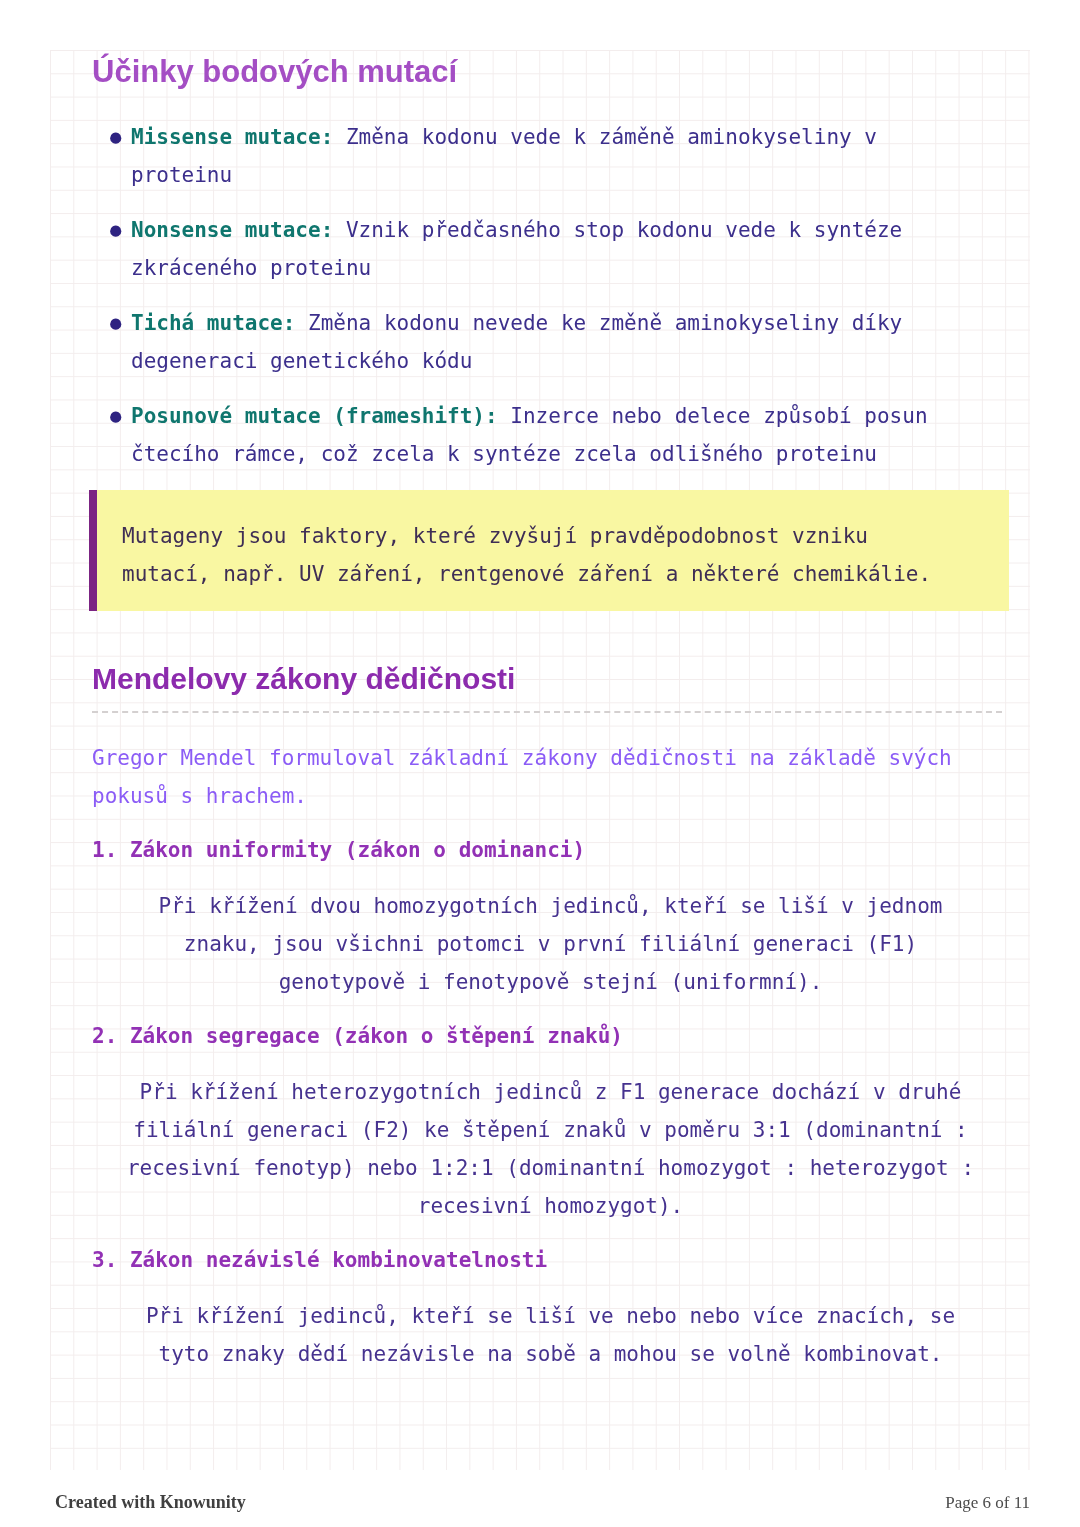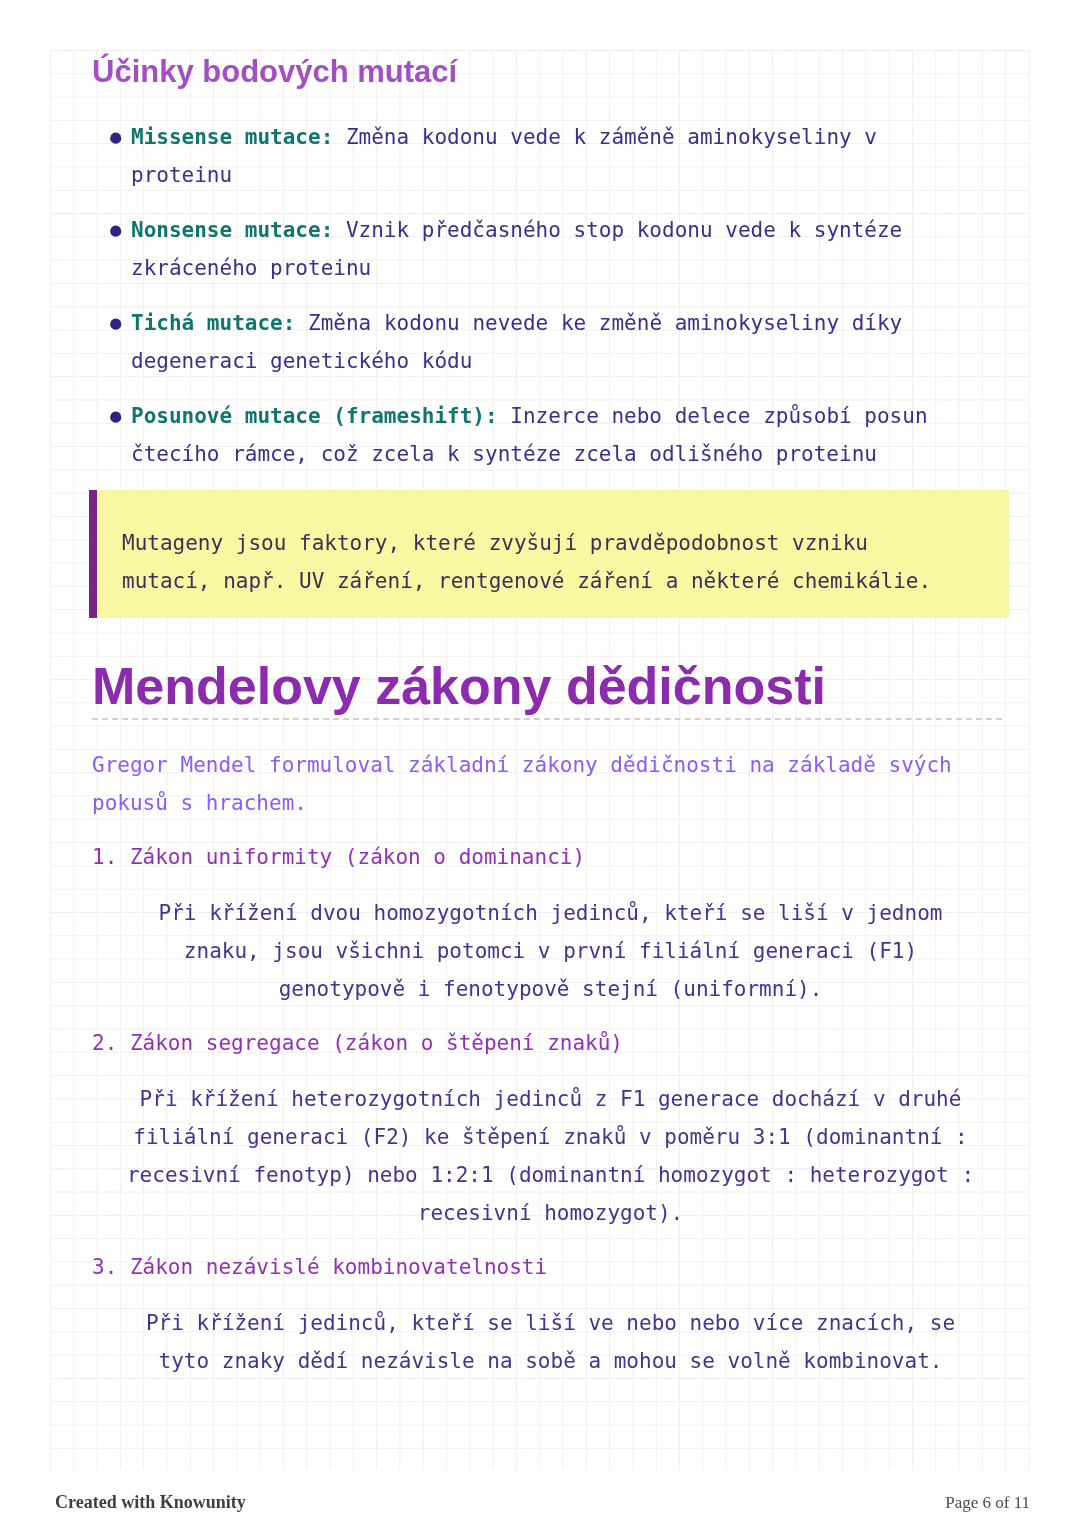--- a/index.html
+++ b/index.html
@@ -52,54 +52,54 @@
   }
   .blabel { font-weight: 700; color: #0f766e; }
   .btext, .para-text, .callout-text { white-space: pre-line; }
 
   .callout {
     margin-top: 14px;
     margin-left: -3px;
     width: 920px;
     background: #f9f7a2;
     border-left: 8px solid #7b2483;
-    padding: 34px 20px 18px 25px;
+    padding: 27px 20px 18px 25px;
   }
   .callout-text {
     font-size: 21px;
     line-height: 38px;
     color: #3f2e55;
   }
 
   h1.main-title {
     margin-top: 44px;
     font-family: "Liberation Sans", sans-serif;
     font-weight: 700;
-    font-size: 52px;
+    font-size: 30px;
     line-height: 48px;
     color: #8c2bad;
   }
   .divider {
     margin-top: 8px;
     width: 910px;
     border-top: 2px dashed #d4d0d0;
   }
 
   .intro {
     margin-top: 26px;
     font-size: 21px;
     line-height: 38px;
     color: #8b5cf6;
   }
 
   .law { margin-top: 16px; }
   .law-heading {
     font-size: 21px;
     line-height: 38px;
-    font-weight: 400;
+    font-weight: 700;
     color: #9231b5;
   }
   .law-body {
     margin-top: 18px;
     font-size: 21px;
     line-height: 38px;
     color: #46328f;
     text-align: center;
   }
 

